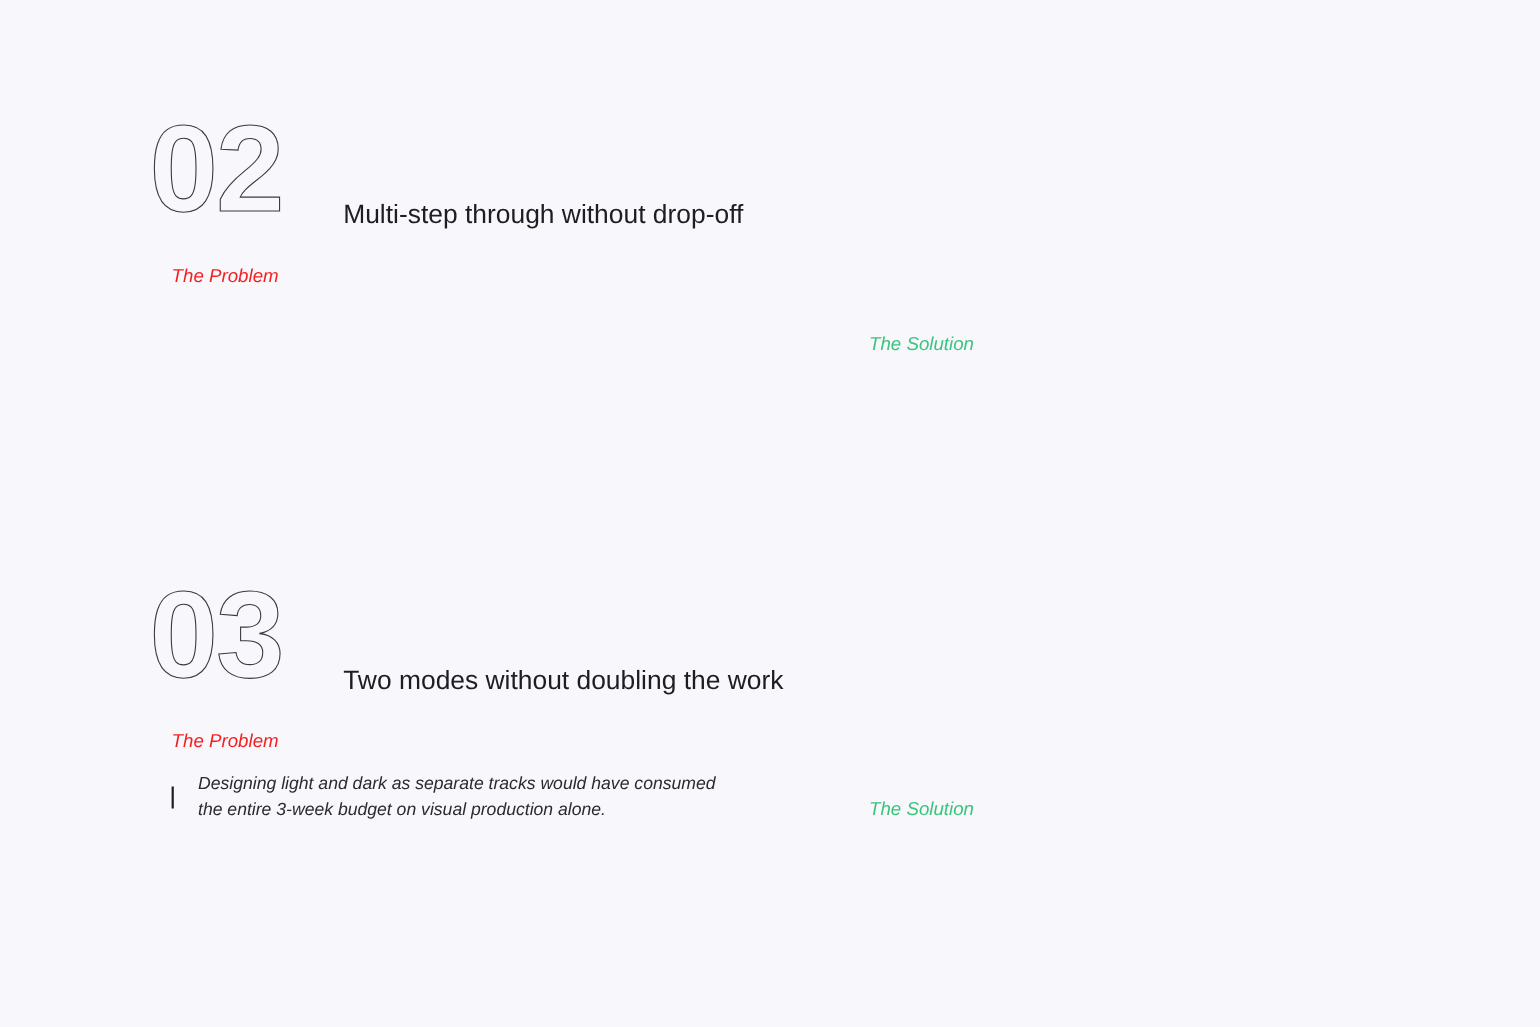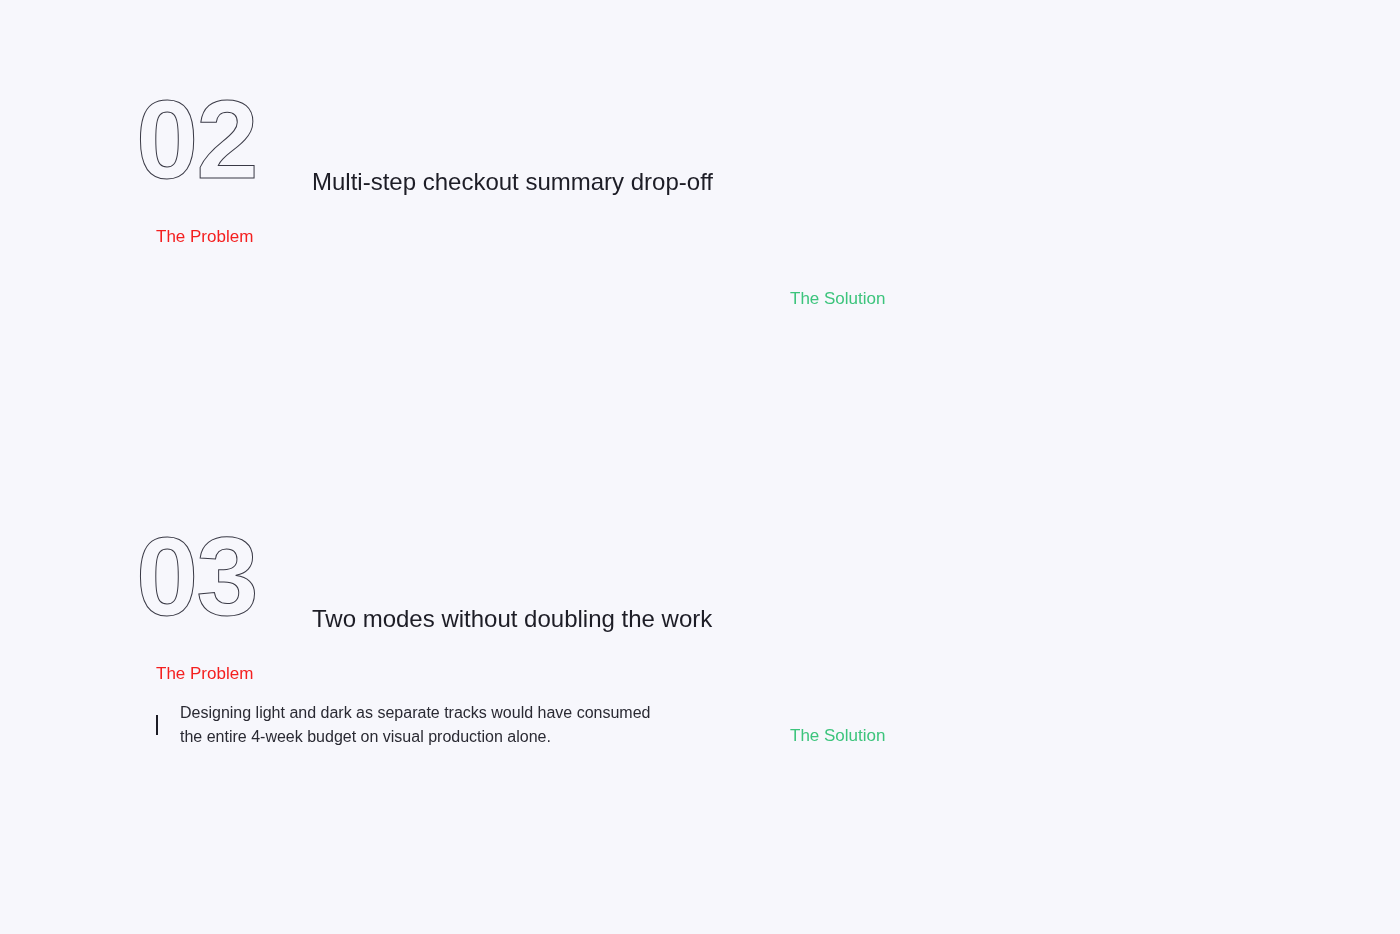--- a/index.html
+++ b/index.html
@@ -21,21 +21,21 @@
     width: 1400px;
     height: 934px;
   }
 
   
   .case {
     position: absolute;
     left: 0;
     width: 1400px;
   }
-  .case-1 { top: 86px; }
+  .case-1 { top: 100px; }
   .case-2 { top: 523px; }
 
   
   .case-head {
     position: relative;
     height: 108px;
   }
   .case-number {
     position: absolute;
     left: 136px;
@@ -58,20 +58,21 @@
     font-size: 24px;
     font-weight: 400;
     line-height: 32px;
     color: #1d1d26;
     white-space: nowrap;
   }
 
   
   .block {
     position: absolute;
+    font-style: italic;
   }
   .block-problem-1 { left: 156px; top: 140px; width: 520px; }
   .block-solution-1 { left: 742px; top: 202px; width: 500px; }
   .block-problem-2 { left: 156px; top: 140px; width: 520px; }
   .block-solution-2 { left: 742px; top: 202px; width: 490px; }
 
   .block-label {
     font-size: 17px;
     line-height: 22px;
     font-weight: 400;
@@ -103,21 +104,21 @@
   }
 </style>
 </head>
 <body>
 
 <div class="page">
 
   <section class="case case-1">
     <div class="case-head">
       <div class="case-number">02</div>
-      <h2 class="case-title">Multi-step checkout summary drop-off</h2>
+      <h2 class="case-title">Multi-step through without drop-off</h2>
     </div>
 
     <div class="block block-problem-1">
       <div class="block-label problem">The Problem</div>
     </div>
 
     <div class="block block-solution-1">
       <div class="block-label solution">The Solution</div>
     </div>
   </section>
@@ -125,21 +126,21 @@
   <section class="case case-2">
     <div class="case-head">
       <div class="case-number">03</div>
       <h2 class="case-title">Two modes without doubling the work</h2>
     </div>
 
     <div class="block block-problem-2">
       <div class="block-label problem">The Problem</div>
       <div class="block-body">
         <span class="block-bar"></span>
-        <p class="block-text">Designing light and dark as separate tracks would have consumed the entire 4-week budget on visual production alone.</p>
+        <p class="block-text">Designing light and dark as separate tracks would have consumed the entire 3-week budget on visual production alone.</p>
       </div>
     </div>
 
     <div class="block block-solution-2">
       <div class="block-label solution">The Solution</div>
     </div>
   </section>
 
 </div>
 

